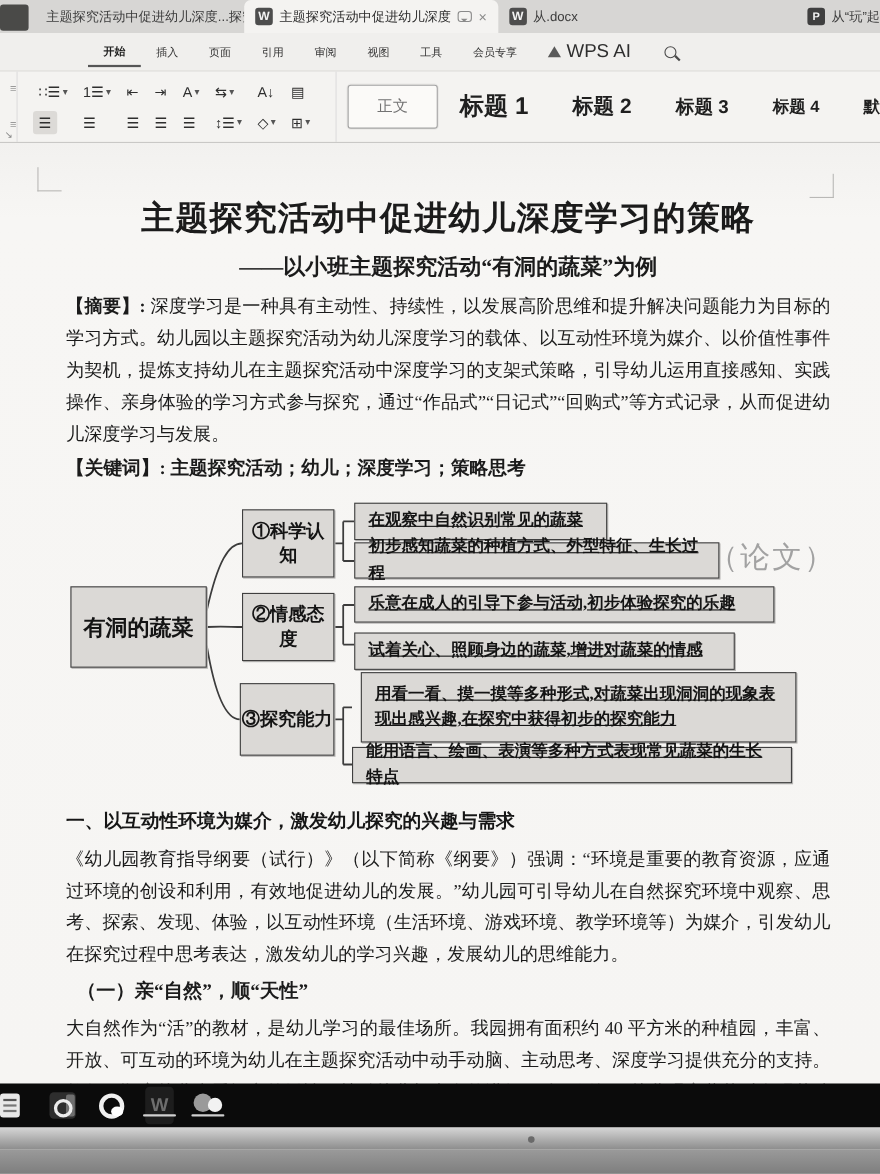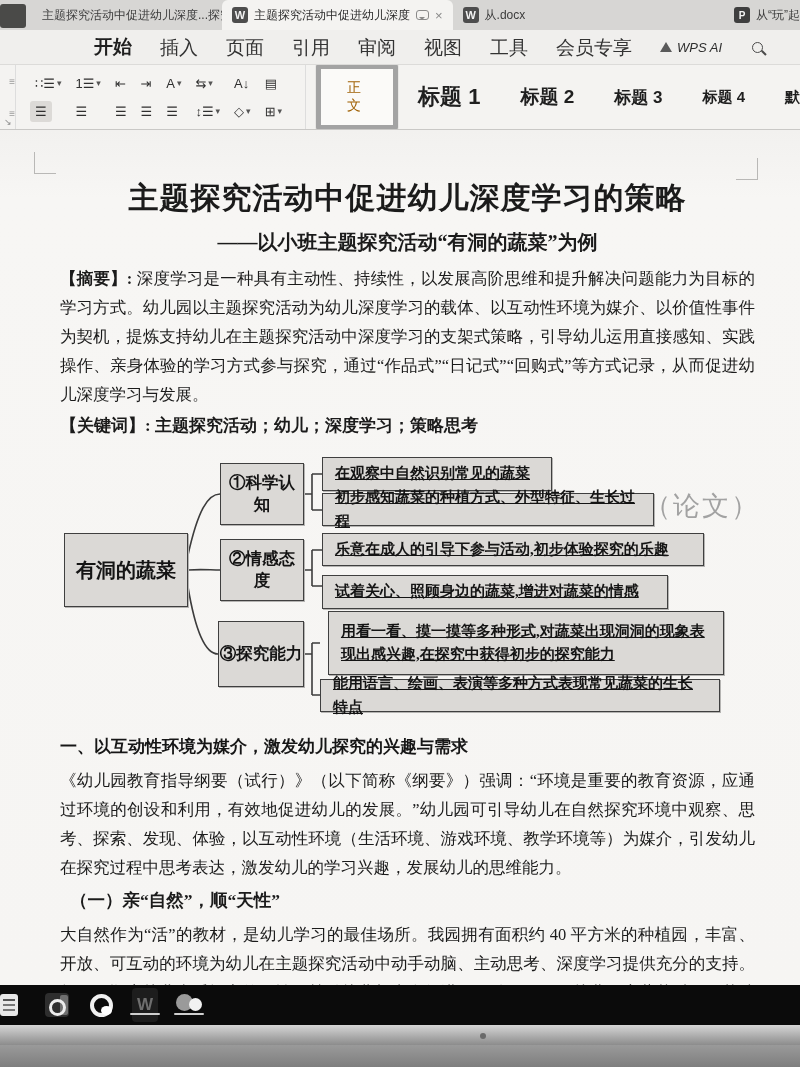--- a/index.html
+++ b/index.html
@@ -20,46 +20,46 @@
     font-size:10px; display:flex; align-items:center; justify-content:center; border-radius:3px; flex:0 0 auto; }
   .tab .bubble { width:13px; height:10px; border:1.3px solid #8a8a8a; border-radius:3px; position:relative; flex:0 0 auto; }
   .tab .bubble::after { content:""; position:absolute; left:2px; bottom:-4px; border:3px solid transparent; border-top-color:#8a8a8a; }
   .tab .x { color:#8a8a8a; font-size:13px; line-height:1; }
   .tab-spacer { flex:1; }
   .tab.righttab { padding-right:0; }
 
   
   .ribbon { height:34px; background:#f0efed; display:flex; align-items:center; gap:0;
     padding:0 14px 0 80px; flex:0 0 auto; }
-  .rtab { font-size:19px; color:#333; padding:6px 14px 5px; white-space:nowrap; }
+  .rtab { font-size:10px; color:#333; padding:6px 14px 5px; white-space:nowrap; }
   .rtab.active { font-weight:bold; color:#1f1f1f; border-bottom:2px solid #555; }
   .ai-wrap { display:flex; align-items:center; gap:5px; padding:0 14px; }
   .ai-logo { width:0; height:0; border-left:6px solid transparent; border-right:6px solid transparent;
     border-bottom:10px solid #5a5a5a; }
-  .ai-label { font-size:13px; color:#2e2e2e;font-style:italic; }
+  .ai-label { font-size:17px; color:#2e2e2e; }
   .search-ico { width:11px; height:11px; border:1.6px solid #4a4a4a; border-radius:50%; position:relative; margin-left:16px; }
   .search-ico::after { content:""; position:absolute; width:6px; height:1.6px; background:#4a4a4a;
     bottom:-2px; right:-5px; transform:rotate(45deg); }
 
   
   .toolbar { height:66px; background:#f4f3f1; border-top:1px solid #dcdbd9; border-bottom:1px solid #c9c8c6;
     display:flex; align-items:stretch; flex:0 0 auto; position:relative; }
   .edgefrag { width:16px; border-right:1px solid #ddd; display:flex; flex-direction:column;
     justify-content:space-around; align-items:flex-end; color:#9a9a9a; font-size:10px; overflow:hidden; }
   .icongrid { display:grid; grid-template-rows:1fr 1fr; grid-auto-flow:column; padding:4px 8px 4px 14px; column-gap:4px; }
   .icol { display:flex; align-items:center; }
   .tbico { display:flex; align-items:center; gap:2px; padding:3px 5px; border-radius:3px;
     font-size:13px; color:#2e2e2e; white-space:nowrap; }
   .tbico.active { background:#dcdad7; }
   .tbico .caret { font-size:9px; color:#555; }
   .launcher { position:absolute; left:4px; bottom:2px; font-size:9px; color:#8a8a8a; }
   .styles { display:flex; align-items:center; gap:0; margin-left:10px; border-left:1px solid #ddd;
     padding-left:10px; flex:1; overflow:hidden; }
-  .stylebox { border:5px solid #a3a3a3; background:#fbfaf8; border-radius:3px; padding:10px 26px;
-    font-size:14px; color:#a16207; box-shadow:0 0 0 1px #e8e7e5; }
+  .stylebox { border:1px solid #a3a3a3; background:#fbfaf8; border-radius:3px; padding:10px 26px;
+    font-size:14px; color:#737373; box-shadow:0 0 0 1px #e8e7e5; }
   .stylename { padding:0 20px; color:#1f1f1f; white-space:nowrap; }
   .sn0 { font-size:22px; font-weight:bold; }
   .sn1 { font-size:19px; font-weight:bold; }
   .sn2 { font-size:17px; font-weight:bold; }
   .sn3 { font-size:15px; font-weight:bold; }
   .sn4 { font-size:15px; font-weight:bold; padding-right:0; }
 
   
   .page { flex:1; background:linear-gradient(180deg,#f2f1ef 0%, #f7f6f4 8%, #f6f5f3 100%);
     position:relative; overflow:hidden; padding:40px 45px 0 60px;

